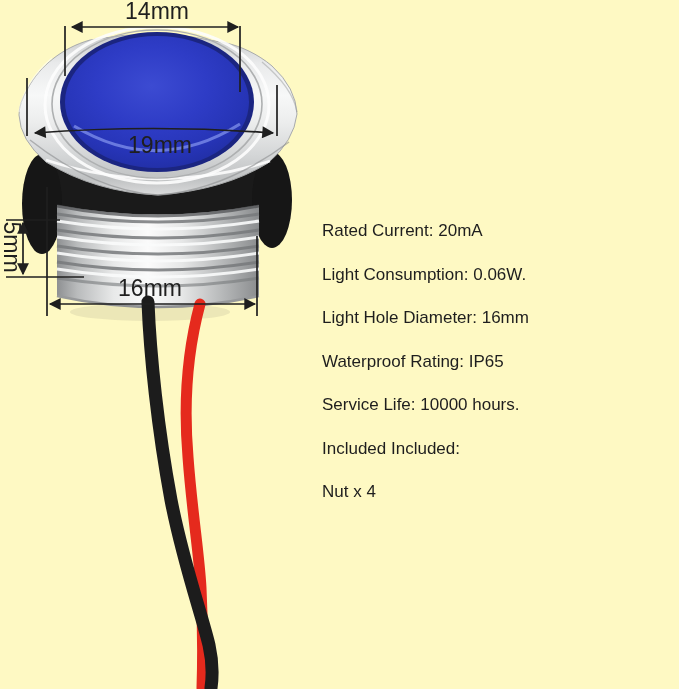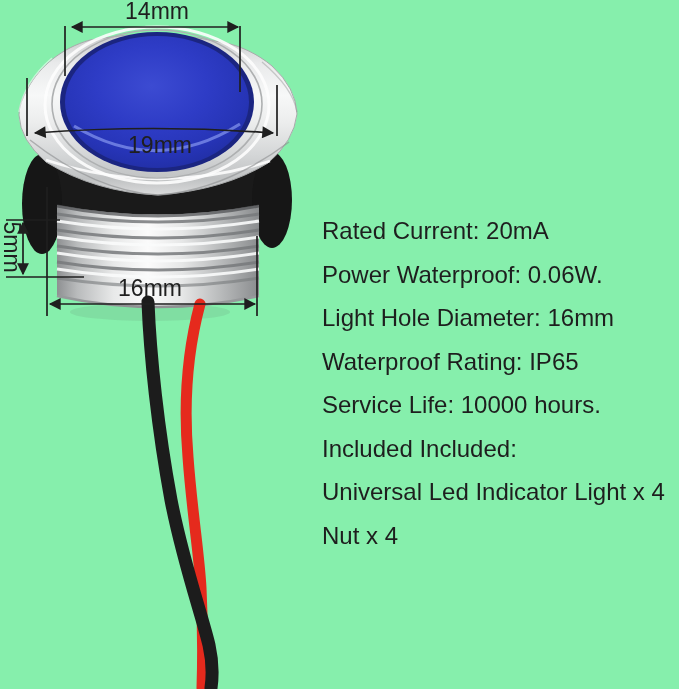--- a/index.html
+++ b/index.html
@@ -1,20 +1,20 @@
 <!DOCTYPE html>
 <html><head>
 <meta charset="utf-8">
 <style>
   html,body{margin:0;padding:0;background:#ffffff;}
-  .canvas{position:relative;width:679px;height:689px;background:#86efac;overflow:hidden;
+  .canvas{position:relative;width:679px;height:689px;background:#fef9c3;overflow:hidden;
           font-family:"Liberation Sans",sans-serif;}
   .photo-svg{position:absolute;left:0;top:0;}
   .specs{position:absolute;left:322px;top:209px;width:356px;
-         font-size:24px;line-height:43.5px;color:#1e1e1e;letter-spacing:0;}
+         font-size:17px;line-height:43.5px;color:#1e1e1e;letter-spacing:0;}
   .spec-line{white-space:nowrap;}
   .dim{font-size:23px;fill:#1f1f1f;font-family:"Liberation Sans",sans-serif;}
 </style>
 </head>
 <body>
 
 <div class="canvas">
 
   <svg class="photo-svg" width="320" height="689" viewBox="0 0 320 689">
     <defs>
@@ -117,22 +117,21 @@
         <line x1="47" y1="187" x2="47" y2="316"></line>
         <line x1="257" y1="236" x2="257" y2="316"></line>
         <line x1="50" y1="304" x2="255" y2="304" marker-start="url(#arr)" marker-end="url(#arr)"></line>
         <text class="dim" x="150" y="296" text-anchor="middle" stroke="none" fill="#1f1f1f">16mm</text>
       </g>
     </g>
   </svg>
 
   <div class="specs">
     <div class="spec-line">Rated Current: 20mA</div>
-    <div class="spec-line">Power Waterproof: 0.06W.</div>
+    <div class="spec-line">Light Consumption: 0.06W.</div>
     <div class="spec-line">Light Hole Diameter: 16mm</div>
     <div class="spec-line">Waterproof Rating: IP65</div>
     <div class="spec-line">Service Life: 10000 hours.</div>
     <div class="spec-line">Included Included:</div>
-    <div class="spec-line">Universal Led Indicator Light x 4</div>
     <div class="spec-line">Nut x 4</div>
   </div>
 
 </div>
 
 </body></html>

